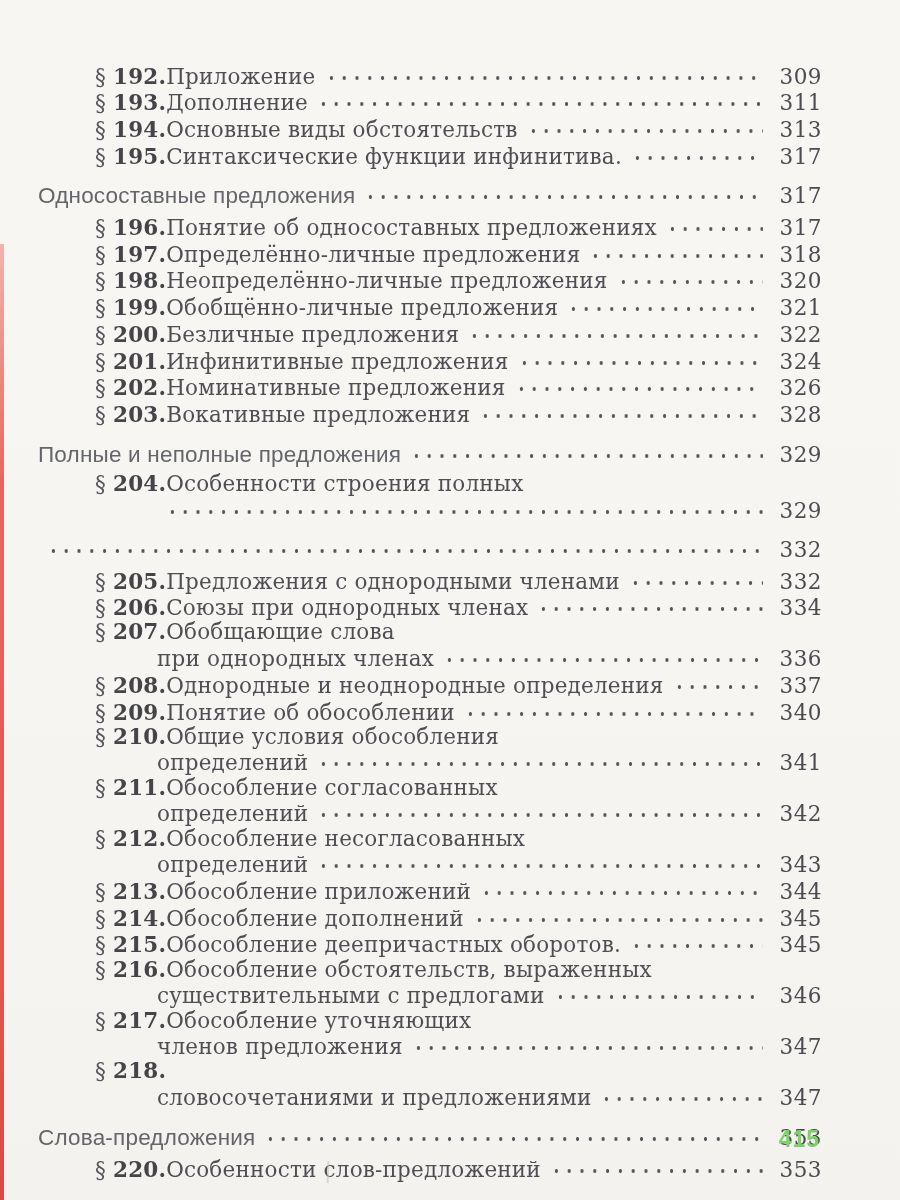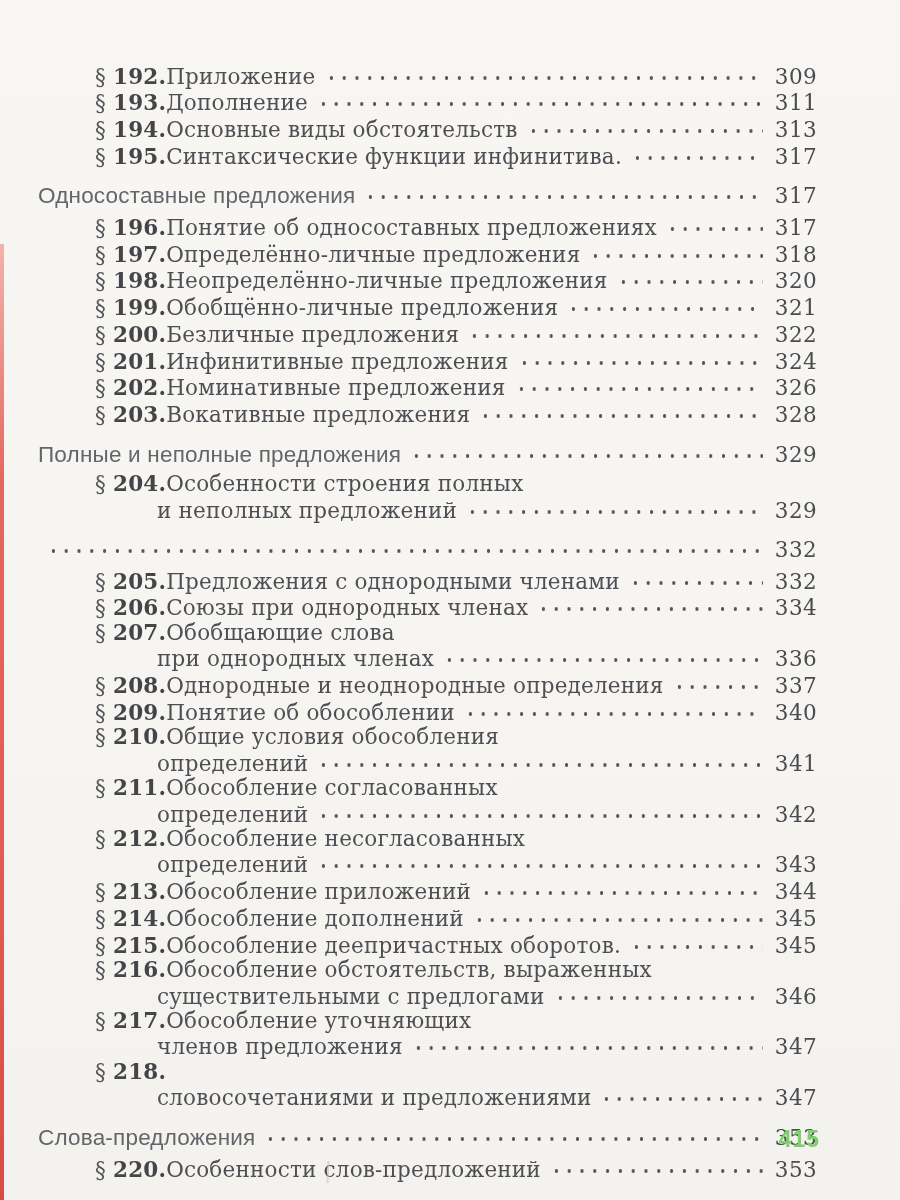--- a/index.html
+++ b/index.html
@@ -22,21 +22,21 @@
   .num{font-weight:bold;color:#454549;}
   .txt{flex:0 1 auto;white-space:nowrap;}
   .heading{margin:12px 0 5px 0;}
   .heading .line{padding-left:38px;font:22.5px/24.2px "Liberation Sans",sans-serif;color:#64656b;letter-spacing:.2px;}
   .leader{
     flex:1 1 auto;height:1em;margin:0 7px 0 9px;min-width:14px;
     background-image:radial-gradient(circle,#55555c 1.6px,rgba(85,85,92,0) 2px);
     background-size:12.8px 6px;background-repeat:repeat-x;
     background-position:left calc(100% - 3px);
   }
-  .pg{flex:0 0 52px;text-align:center;font:21.5px "DejaVu Serif",serif;font-weight:normal;color:#4b4b51;letter-spacing:.5px;}
+  .pg{flex:0 0 52px;text-align:right;font:21.5px "DejaVu Serif",serif;font-weight:normal;color:#4b4b51;letter-spacing:.5px;}
   .folio{
     position:absolute;right:80px;top:1126px;
     font:bold 23px "Liberation Sans",sans-serif;color:#7dd169;letter-spacing:1px;
   }
   .speck{position:absolute;left:327px;top:1161px;width:2px;height:22px;background:#bfbfbd;opacity:.55;transform:rotate(2deg);}
 </style>
 </head>
 <body>
 
 <div class="page">
@@ -151,21 +151,20 @@
           <span class="leader"></span>
           <span class="pg">329</span>
         </div>
       </div>
       <div class="item entry">
         <div class="line">
           <span class="numcell"><span class="sig">§ </span><span class="num">204.</span></span>
           <span class="txt">Особенности строения полных</span>
         </div>
         <div class="line cont">
-          <span class="txt">и неполных предложений</span>
           <span class="leader"></span>
           <span class="pg">329</span>
         </div>
       </div>
       <div class="item heading">
         <div class="line">
           <span class="leader"></span>
           <span class="pg">332</span>
         </div>
       </div>

